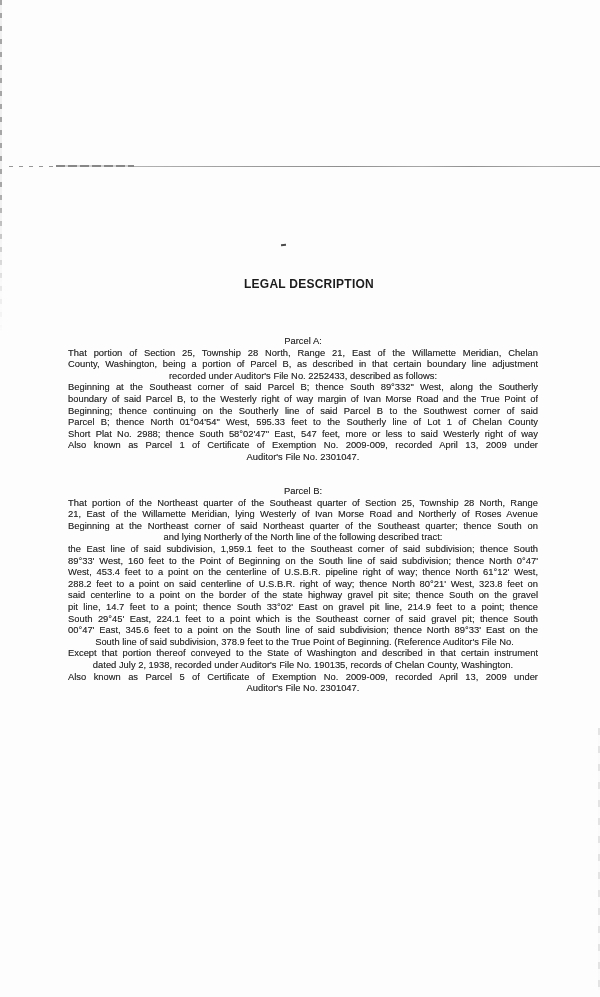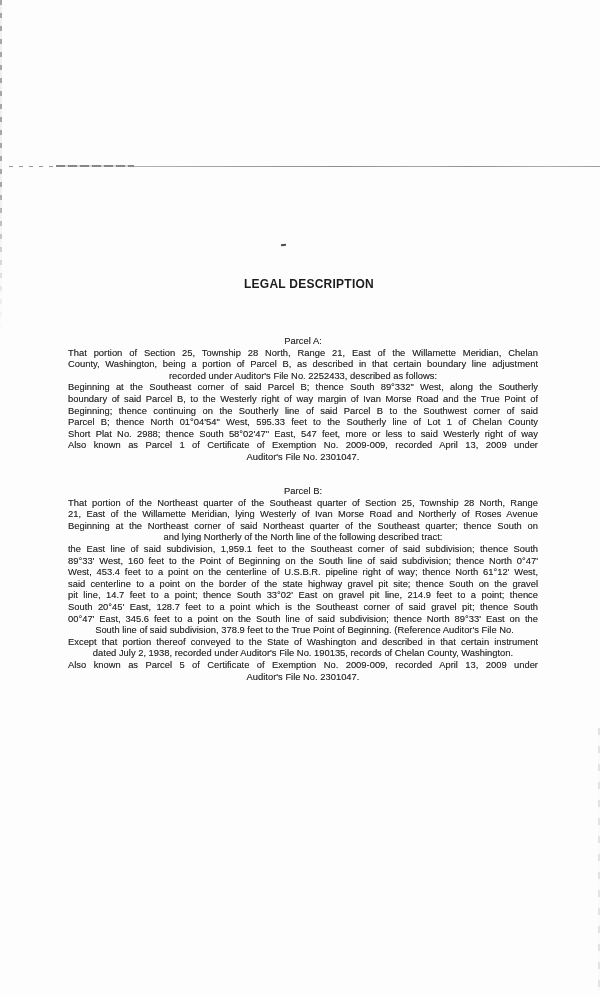--- a/index.html
+++ b/index.html
@@ -114,23 +114,24 @@
 
   <div class="parcel parcel-b">
       <div class="line">Parcel B:</div>
       <div class="line j">That portion of the Northeast quarter of the Southeast quarter of Section 25, Township 28 North, Range</div>
       <div class="line j">21, East of the Willamette Meridian, lying Westerly of Ivan Morse Road and Northerly of Roses Avenue</div>
       <div class="line j">Beginning at the Northeast corner of said Northeast quarter of the Southeast quarter; thence South on</div>
       <div class="line">and lying Northerly of the North line of the following described tract:</div>
       <div class="line j">the East line of said subdivision, 1,959.1 feet to the Southeast corner of said subdivision; thence South</div>
       <div class="line j">89°33' West, 160 feet to the Point of Beginning on the South line of said subdivision; thence North 0°47'</div>
       <div class="line j">West, 453.4 feet to a point on the centerline of U.S.B.R. pipeline right of way; thence North 61°12' West,</div>
+      <div class="line j">288.2 feet to a point on said centerline of U.S.B.R. right of way; thence North 80°21' West, 323.8 feet on</div>
       <div class="line j">said centerline to a point on the border of the state highway gravel pit site; thence South on the gravel</div>
       <div class="line j">pit line, 14.7 feet to a point; thence South 33°02' East on gravel pit line, 214.9 feet to a point; thence</div>
-      <div class="line j">South 20°45' East, 128.7 feet to a point which is the Southeast corner of said gravel pit; thence South</div>
+      <div class="line j">South 29°45' East, 224.1 feet to a point which is the Southeast corner of said gravel pit; thence South</div>
       <div class="line j">00°47' East, 345.6 feet to a point on the South line of said subdivision; thence North 89°33' East on the</div>
       <div class="line ind">South line of said subdivision, 378.9 feet to the True Point of Beginning.  (Reference Auditor's File No.</div>
       <div class="line j">Except that portion thereof conveyed to the State of Washington and described in that certain instrument</div>
       <div class="line">dated July 2, 1938, recorded under Auditor's File No. 190135, records of Chelan County, Washington.</div>
       <div class="line j">Also known as Parcel 5 of Certificate of Exemption No. 2009-009, recorded April 13, 2009 under</div>
       <div class="line">Auditor's File No. 2301047.</div>
     </div>
 
   <div class="right-edge"></div>
 

